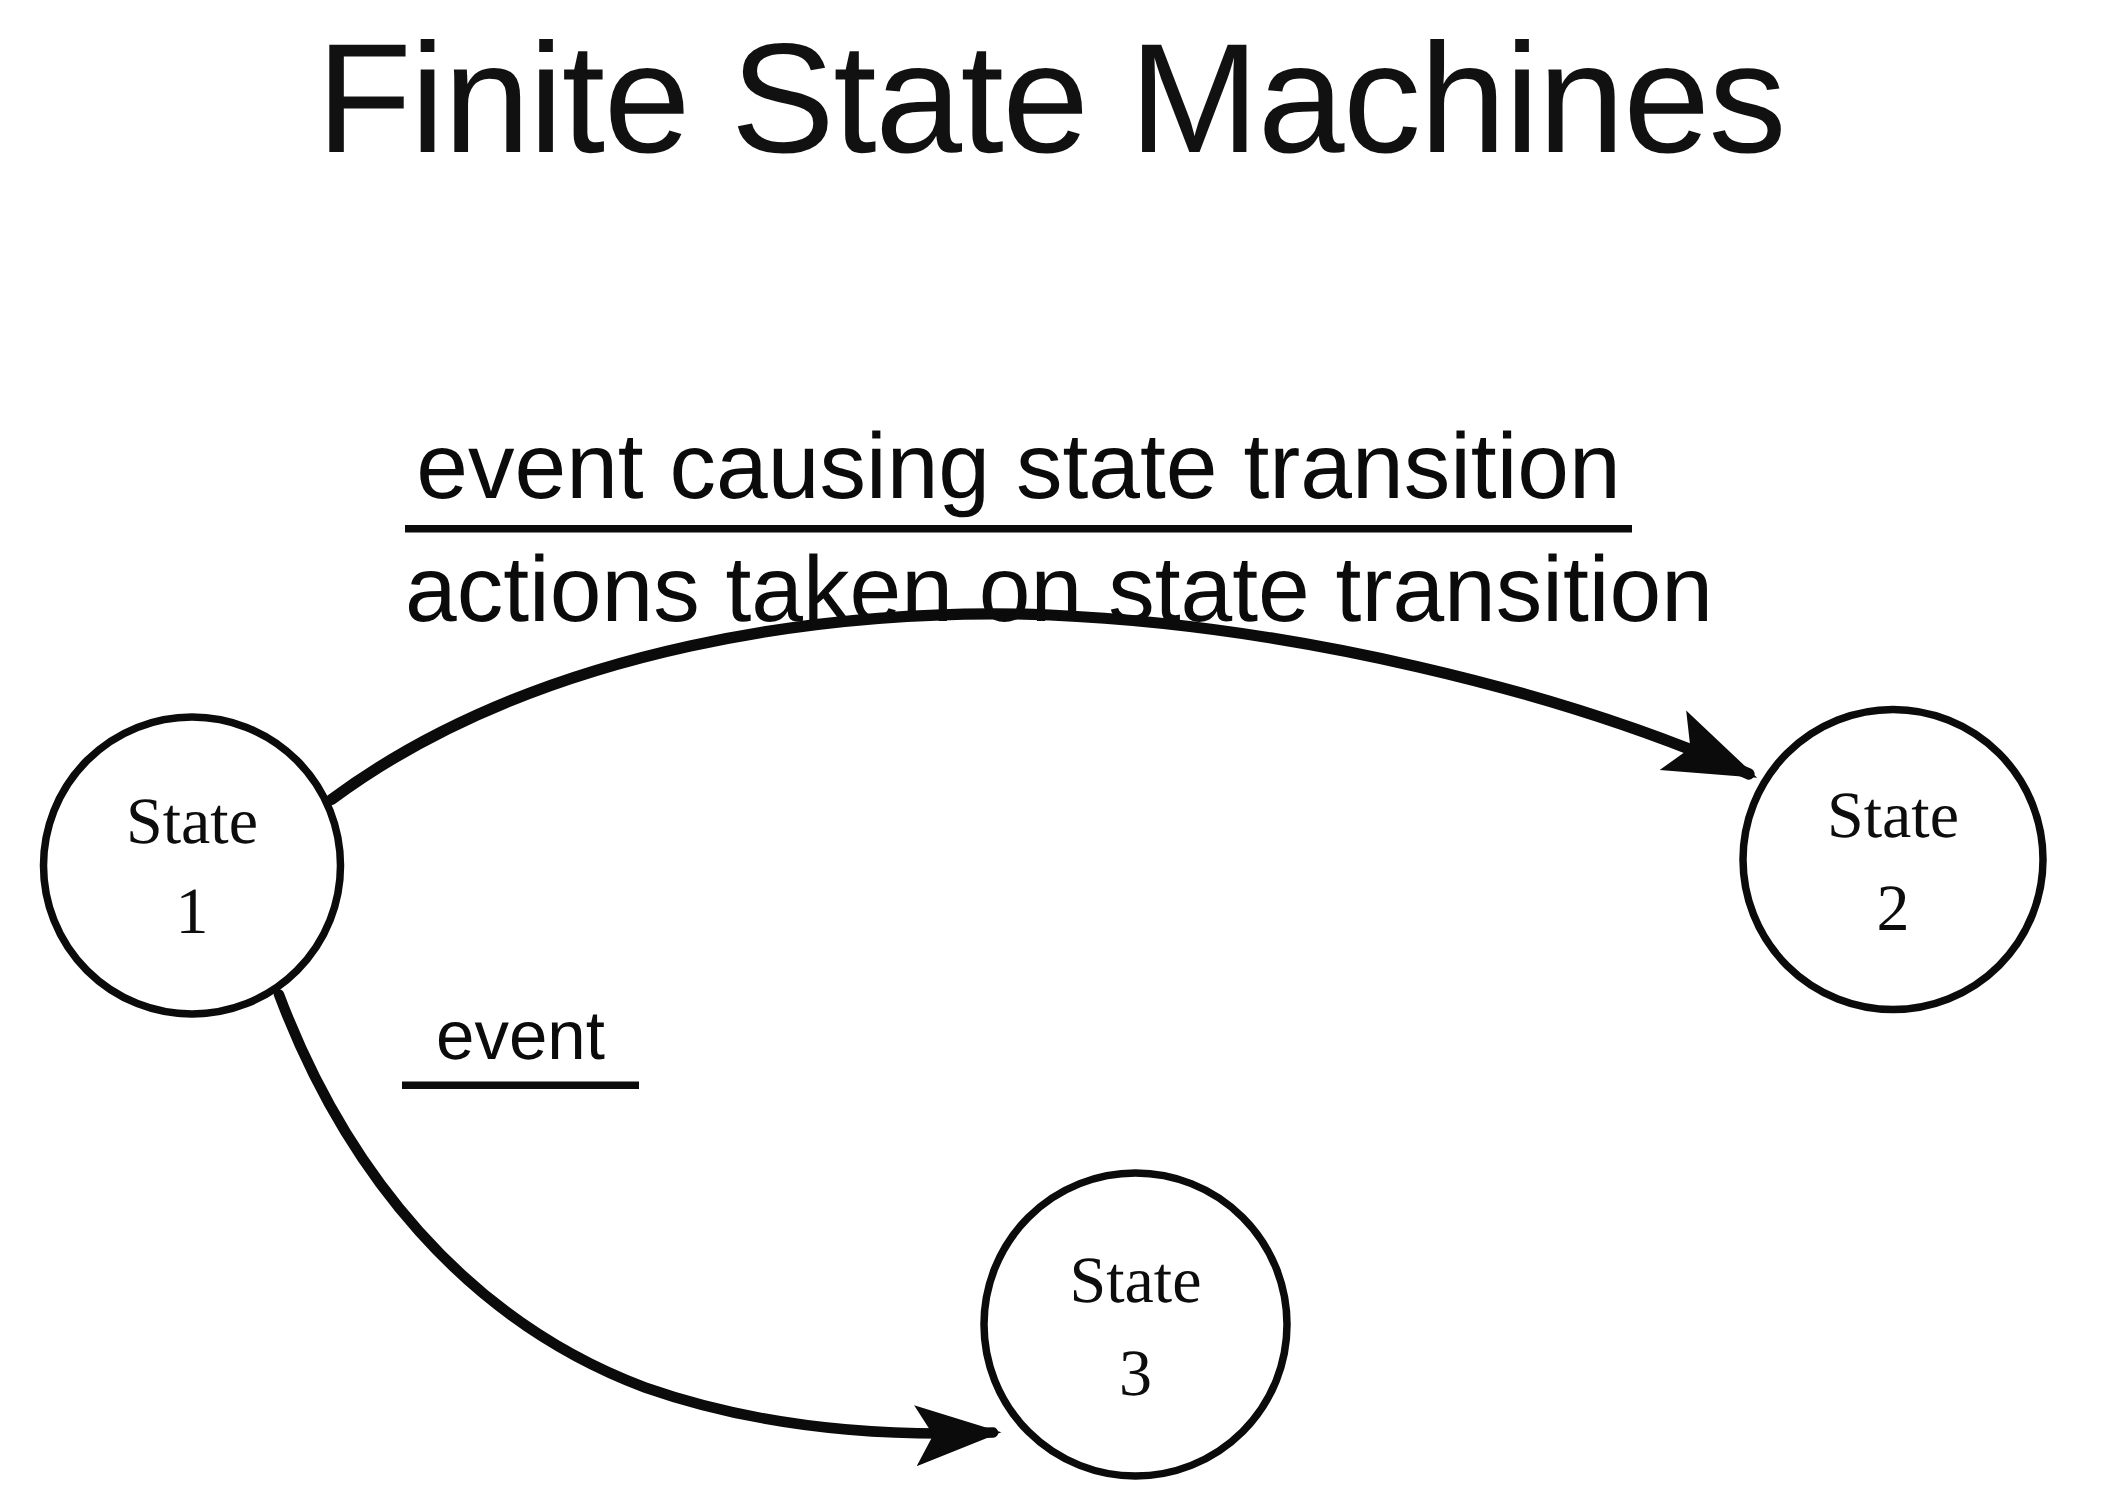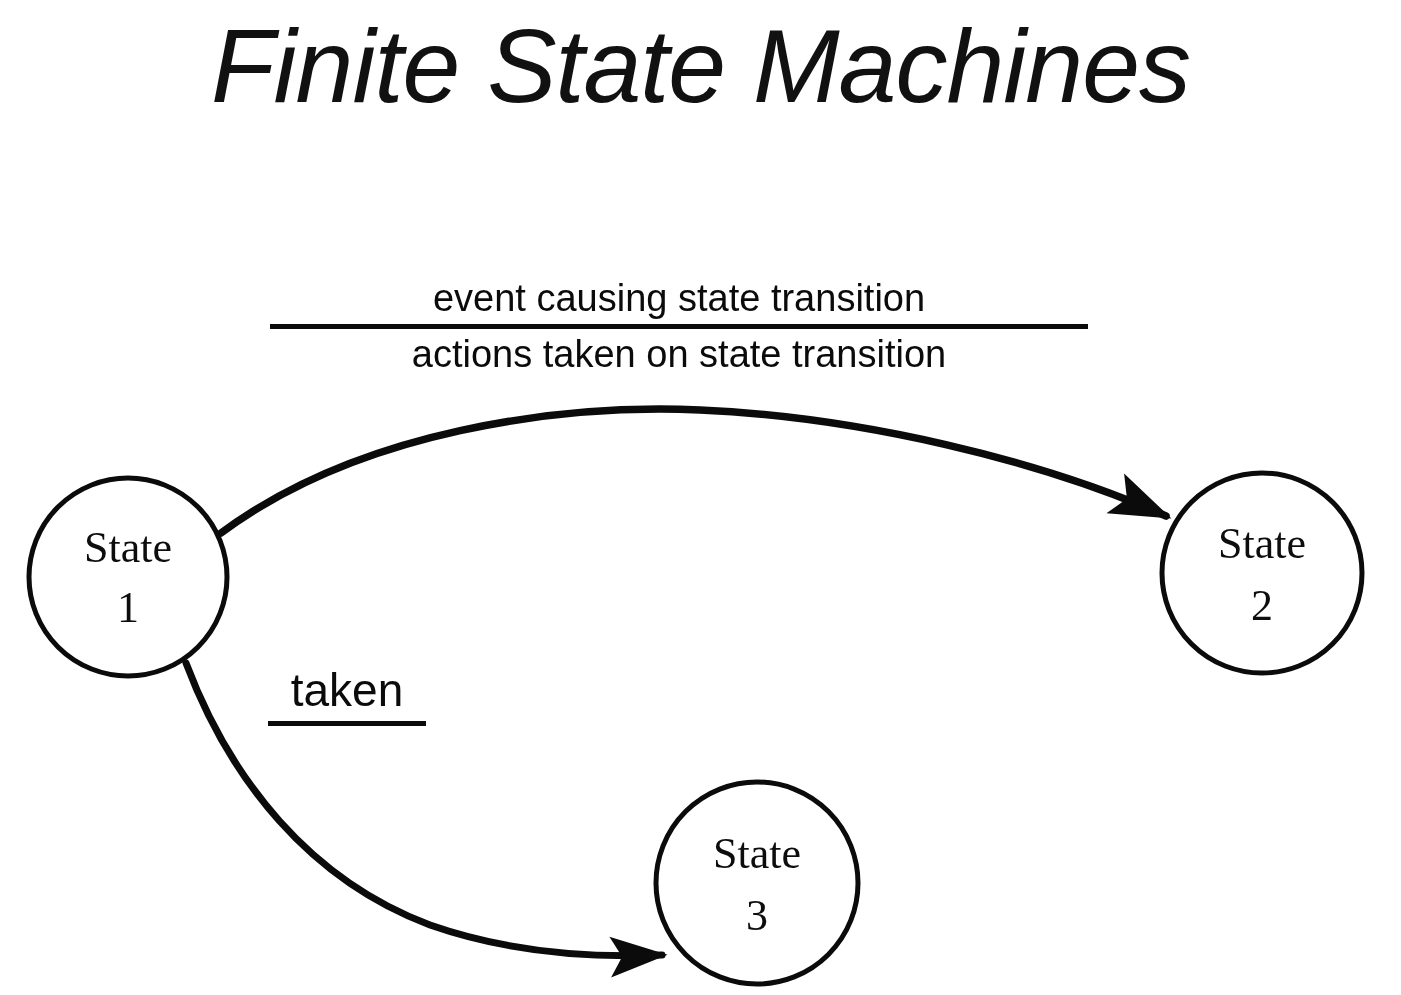--- a/index.html
+++ b/index.html
@@ -24,21 +24,20 @@
     top: 12px;
     width: 1401px;
     text-align: center;
     font-family: "Liberation Sans", sans-serif;
     font-size: 104px;
     font-weight: 300;
     letter-spacing: -1px;
     line-height: 1.05;
     color: #111111;
     white-space: nowrap;
-    font-style: italic;
   }
   .diagram-svg {
     position: absolute;
     left: 0;
     top: 0;
   }
   .state-label {
     font-family: "Liberation Serif", serif;
     font-size: 44px;
     fill: #0d0d0d;
@@ -60,21 +59,21 @@
     display: block;
     height: 5px;
     background: #0b0b0b;
     margin: 4px 0 4px 0;
   }
   
   #edge-label-1-2 {
     left: 270px;
     top: 277px;
     width: 818px;
-    font-size: 38px;
+    font-size: 62px;
   }
   #edge-label-1-2 .num { letter-spacing: 0px; }
   #edge-label-1-2 .den { letter-spacing: 0px; }
   
   #edge-label-1-3 {
     left: 268px;
     top: 665px;
     width: 158px;
     font-size: 46px;
   }
@@ -121,17 +120,17 @@
 
   </svg>
 
   <div class="edge-label" id="edge-label-1-2">
     <span class="num">event causing state transition</span>
     <span class="frac-bar"></span>
     <span class="den">actions taken on state transition</span>
   </div>
 
   <div class="edge-label" id="edge-label-1-3">
-    <span class="num">taken</span>
+    <span class="num">event</span>
     <span class="frac-bar"></span>
   </div>
 
 </div>
 
 </body></html>

